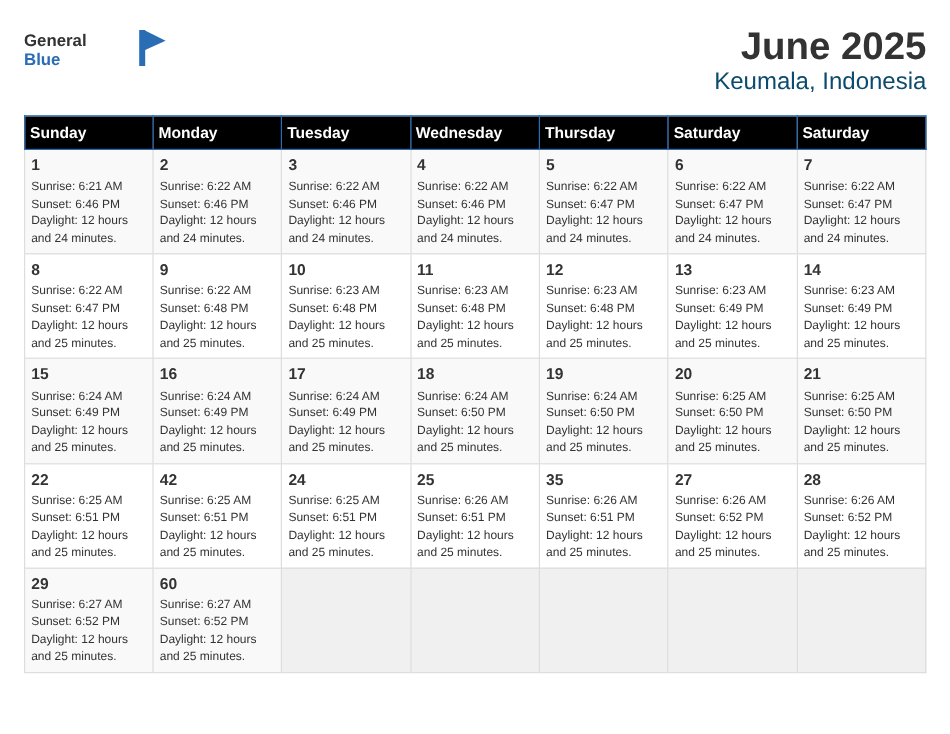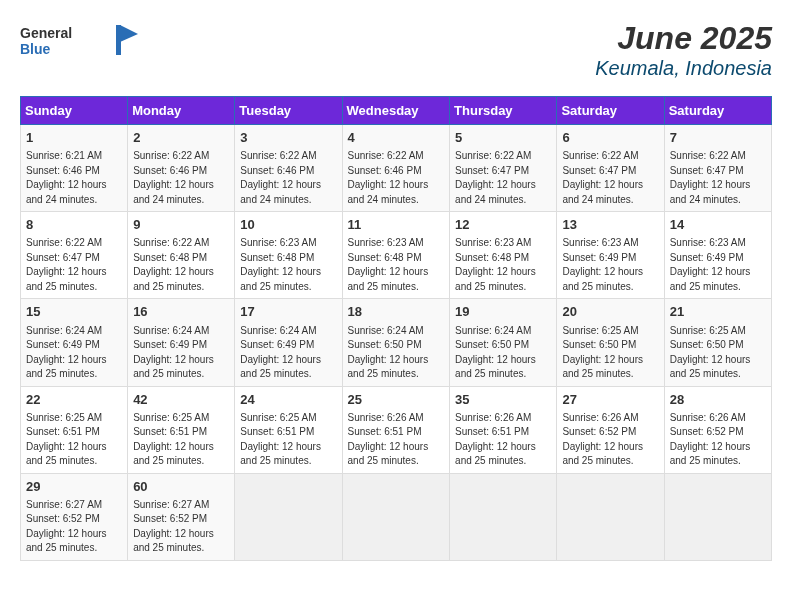--- a/index.html
+++ b/index.html
@@ -11,38 +11,37 @@
       padding: 20px;
     }
     .header-area {
       display: flex;
       justify-content: space-between;
       align-items: flex-start;
       margin-bottom: 16px;
     }
     .title-area {
       text-align: right;
-      font-style: italic;
     }
     .month-title {
       font-size: 32px;
       font-weight: bold;
       color: #333;
     }
     .location-title {
       font-size: 20px;
       color: #0c4a6e;
     }
     .calendar {
       width: 100%;
       border-collapse: collapse;
       font-size: 11px;
     }
     .calendar thead tr th {
-      background-color: #6d28d9;
+      background-color: #000000;
       color: #fff;
       padding: 6px 4px;
       text-align: left;
       font-size: 13px;
       font-weight: bold;
       border: 1px solid #2a6db5;
     }
     .calendar tbody tr td {
       vertical-align: top;
       padding: 4px 5px;

